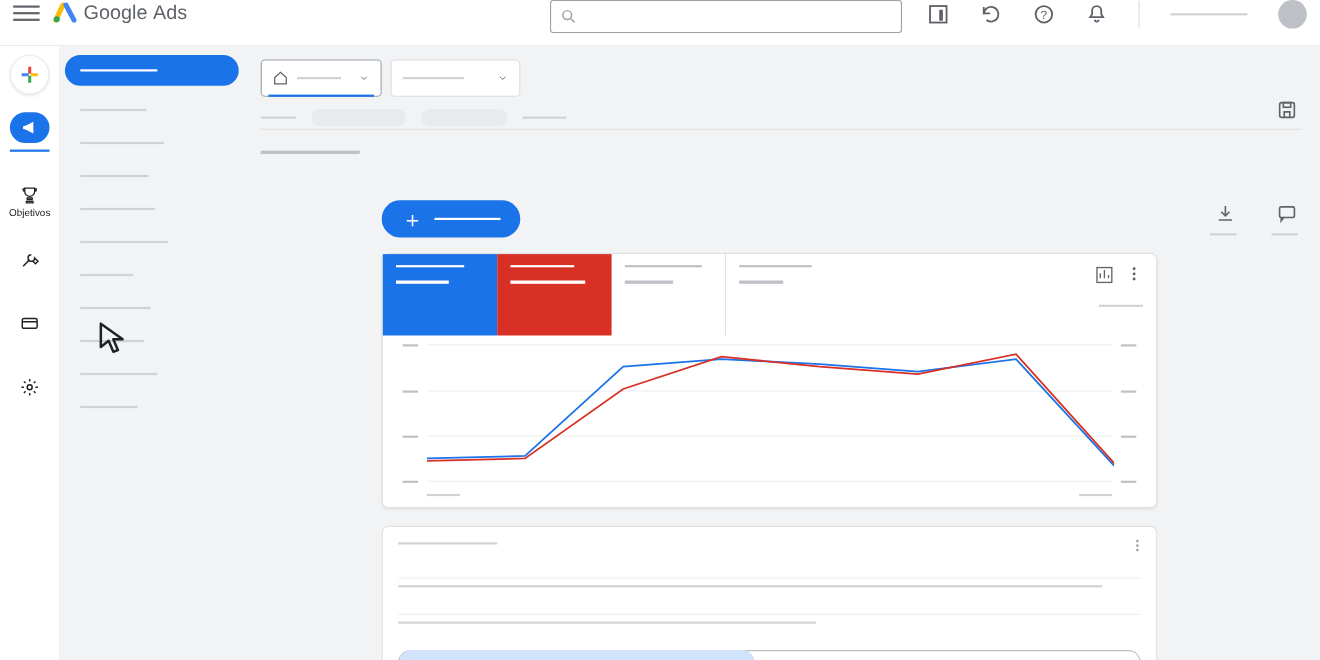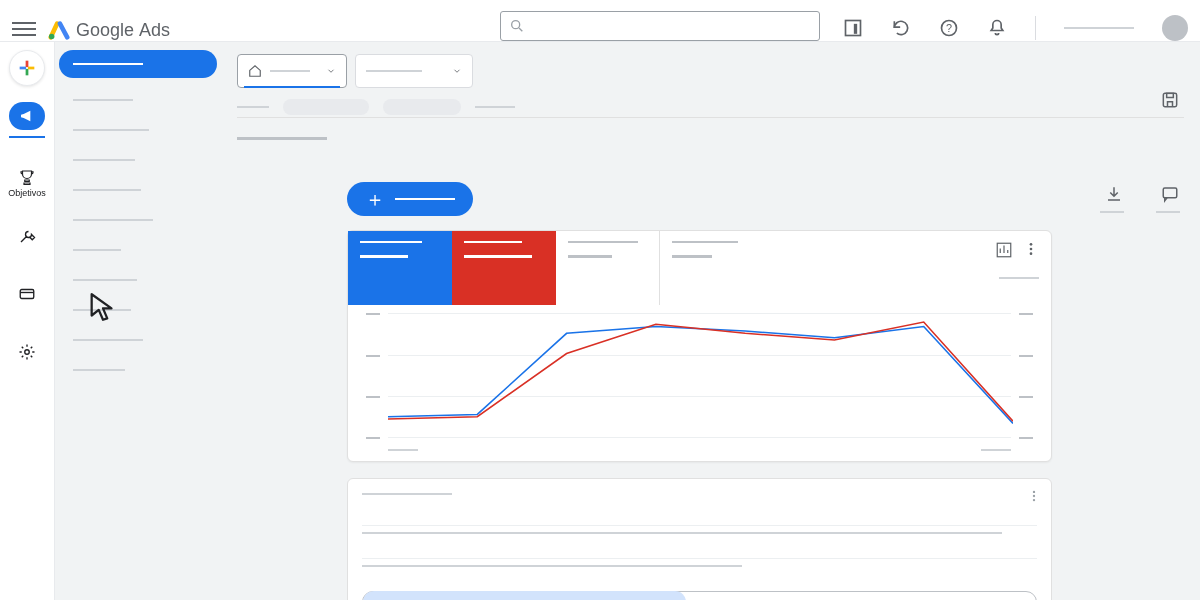--- a/index.html
+++ b/index.html
@@ -1,19 +1,19 @@
 <!DOCTYPE html>
 <html><head>
 <meta charset="utf-8">
 <style>
 * { box-sizing: border-box; margin: 0; padding: 0; font-family: Arial, sans-serif; }
 body { background: #f1f3f4; overflow: hidden; width: 1200px; height: 600px; }
 
 
-.header { background: #fff; height: 42px; display: flex; align-items: flex-end; padding: 0 12px; border-bottom: 1px solid #e8eaed; }
+.header { background: #fff; height: 42px; display: flex; align-items: flex-start; padding: 0 12px; border-bottom: 1px solid #e8eaed; }
 .hamburger { width: 24px; height: 24px; margin-right: 12px; cursor: pointer; display:flex; flex-direction:column; justify-content:center; gap:4px;}
 .hamburger span { display:block; height:2px; background:#5f6368; }
 .logo { display: flex; align-items: center; gap: 6px; }
 .logo-text { font-size: 18px; color: #5f6368; }
 .logo-text b { font-weight: 500; }
 .search-box { margin-left: 330px; width: 320px; height: 30px; border: 1px solid #9aa0a6; border-radius: 3px; display: flex; align-items: center; padding: 0 8px; }
 .search-box svg { width: 16px; height: 16px; }
 .header-icons { margin-left: auto; display: flex; align-items: center; gap: 28px; }
 .header-icon { width: 20px; height: 20px; color: #5f6368; cursor: pointer; }
 .header-divider { width: 1px; height: 24px; background: #dadce0; }

